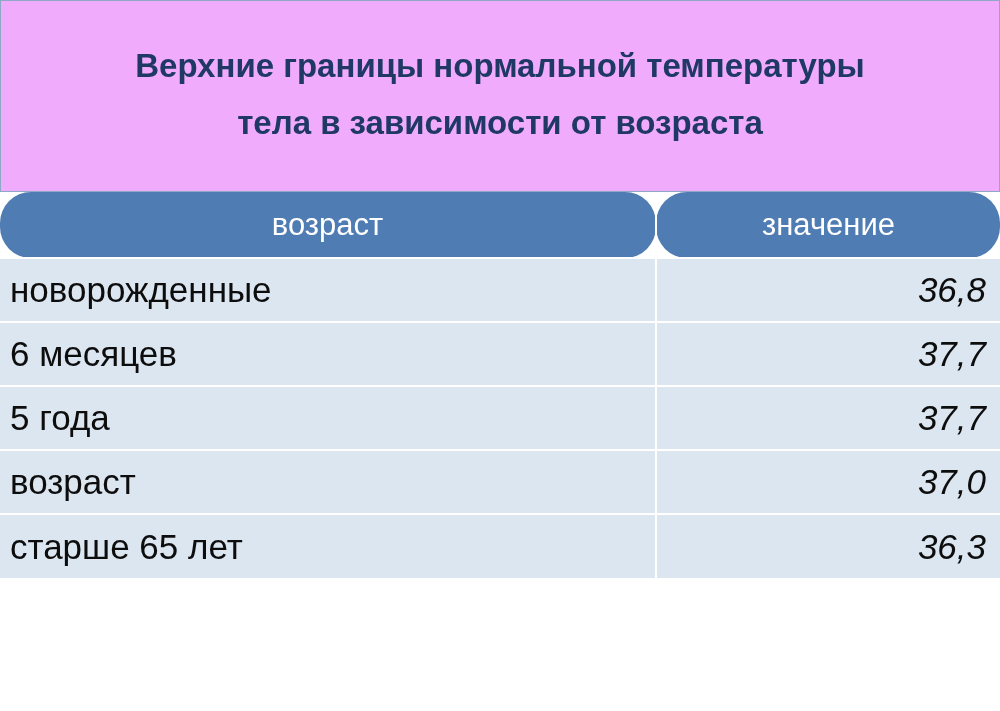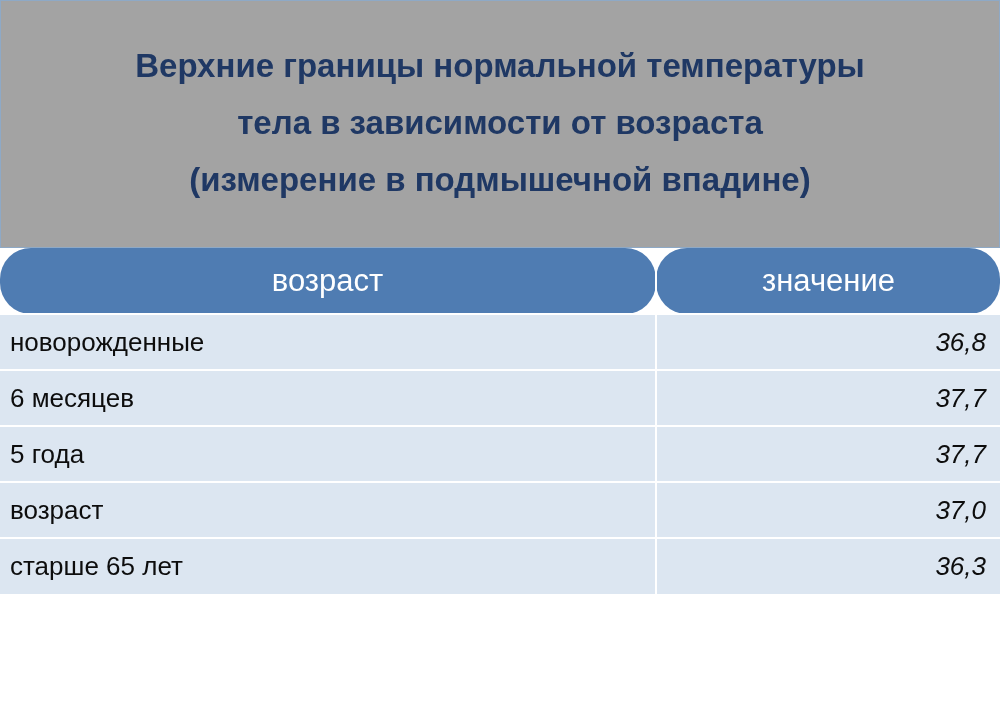--- a/index.html
+++ b/index.html
@@ -19,23 +19,23 @@
     box-sizing: border-box;
     display: flex;
     flex-direction: column;
     background: #ffffff;
   }
 
   
   .title-block {
     box-sizing: border-box;
     width: 1000px;
-    height: 248px;
+    height: 192px;
     border: 1px solid #8ea9c6;
-    background: #a3a3a3;
+    background: #f0abfc;
     display: flex;
     flex-direction: column;
     align-items: center;
     justify-content: center;
     padding: 4px 10px 8px 10px;
   }
   .title-line {
     color: #1f3864;
     font-weight: bold;
     font-size: 33px;
@@ -67,24 +67,24 @@
     font-weight: normal;
     text-align: center;
     vertical-align: middle;
     border-right: 2px solid #ffffff;
     border-bottom: 2px solid #ffffff;
     border-radius: 31px;
   }
   thead th.last { border-right: none; }
 
   tbody td {
-    height: 56px;
+    height: 64px;
     background: #dce6f1;
     color: #0d0d0d;
-    font-size: 26px;
+    font-size: 35px;
     vertical-align: middle;
     border-bottom: 2px solid #ffffff;
     border-right: 2px solid #ffffff;
   }
   tbody td.age {
     text-align: left;
     padding-left: 10px;
   }
   tbody td.value {
     text-align: right;
@@ -95,21 +95,20 @@
   tbody tr:last-child td { border-bottom: none; }
 </style>
 </head>
 <body>
 
 <div class="sheet">
 
   <div class="title-block">
     <div class="title-line">Верхние границы нормальной температуры</div>
     <div class="title-line">тела в зависимости от возраста</div>
-    <div class="title-line">(измерение в подмышечной впадине)</div>
   </div>
 
   <table class="table">
     <colgroup>
       <col class="c1">
       <col class="c2">
     </colgroup>
     <thead>
       <tr>
         <th>возраст</th>

